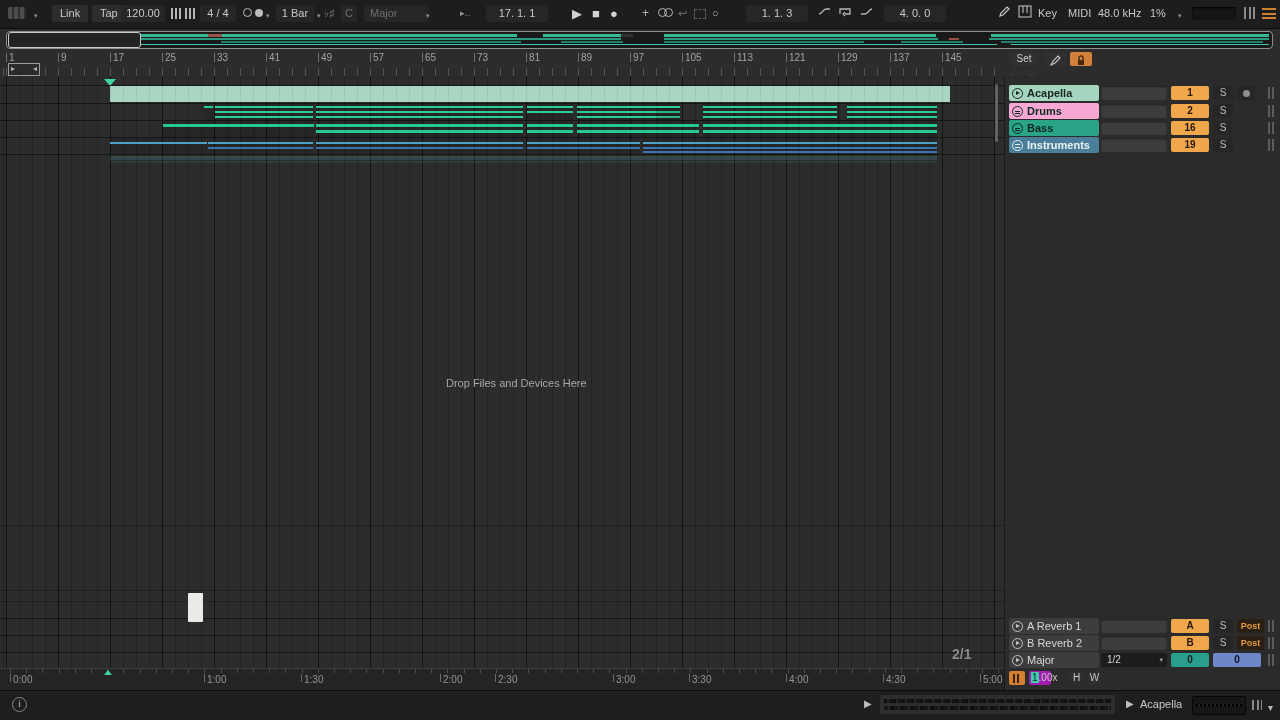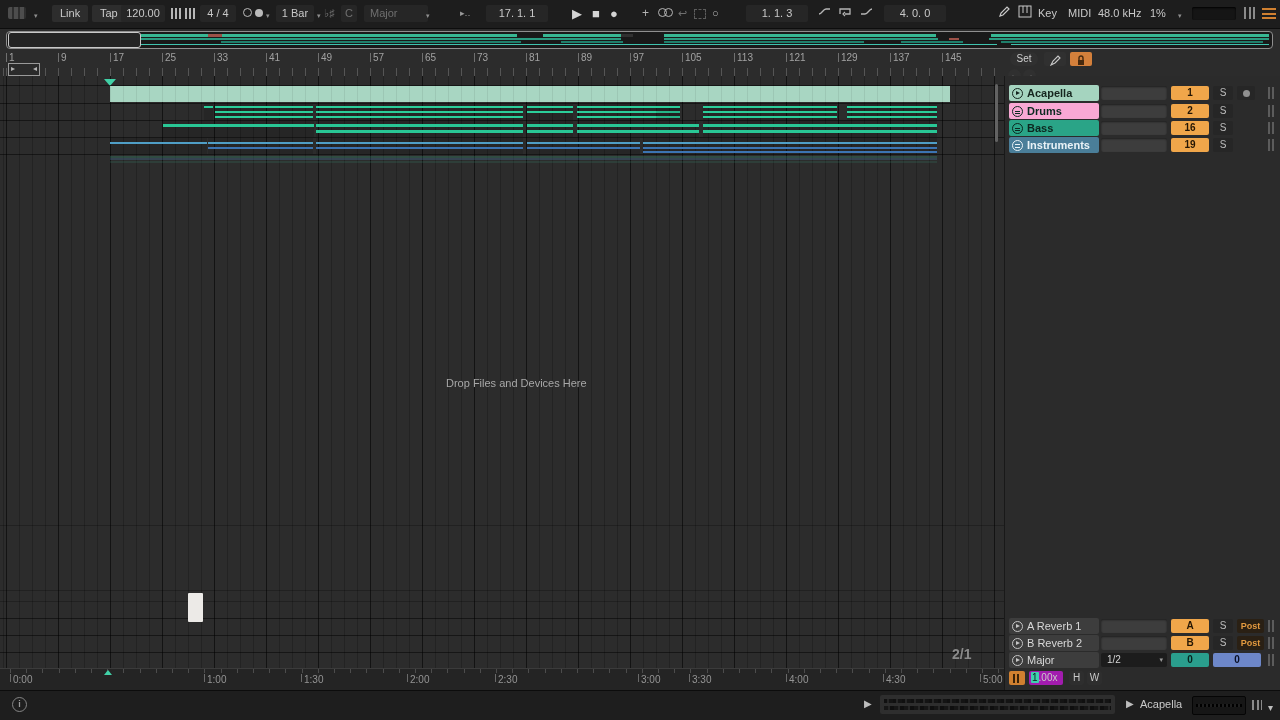--- a/index.html
+++ b/index.html
@@ -82,21 +82,21 @@
   .route-box{position:absolute;left:96px;top:1px;width:66px;height:14px;background:#1c1c1c;border-radius:2px;
              color:#d5d5d5;font-size:10px;line-height:14px;padding-left:6px;box-sizing:border-box;}
   .route-caret{position:absolute;right:4px;top:0;font-size:7px;color:#999;}
   .lvl-btn{position:absolute;top:1px;height:14px;border-radius:2px;font-size:10px;font-weight:bold;
            text-align:center;line-height:14px;}
   
   #zoom-row{position:absolute;left:0;top:595px;width:276px;height:16px;}
   #mixer-btn{position:absolute;left:4px;top:0;width:16px;height:14px;background:#d08030;border-radius:2px;
       display:flex;align-items:center;justify-content:center;}
   #mixer-glyph{width:8px;height:9px;background:repeating-linear-gradient(90deg,#3a2208 0 2px,transparent 2px 4px);}
-  #zoom-field{position:absolute;left:24px;top:0;width:34px;height:14px;background:#a21caf;border-radius:2px;
+  #zoom-field{position:absolute;left:24px;top:0;width:22px;height:14px;background:#a21caf;border-radius:2px;
       font-size:10px;line-height:14px;padding-left:2px;box-sizing:border-box;}
   #zoom-digit{background:#3fd0b0;color:#062019;padding:0 1px;border-radius:1px;}
   #zoom-rest{color:#c9c9c9;}
   .hw-btn{position:absolute;top:0;width:15px;height:14px;background:#2e2e2e;border-radius:2px;color:#c9c9c9;
           font-size:10px;text-align:center;line-height:14px;}
   
   #time-ruler{position:absolute;left:0;top:668px;width:1004px;height:22px;background:#242424;border-top:1px solid #3b3b3b;}
   #time-ticks{position:absolute;left:0;top:0;width:1004px;height:4px;
       background:repeating-linear-gradient(90deg,#4c4c4c 0 1px,transparent 1px 16.2px);background-position-x:10px;}
   .time-label{position:absolute;top:5px;font-size:10px;color:#949494;display:flex;}
@@ -475,23 +475,23 @@
     </div>
   </div>
 
   <div id="time-ruler">
     <div id="time-ticks"></div>
     <div id="time-labels">
         <div class="time-label" style="left: 10px;">0:00</div>
         <div class="time-label" style="left: 107px; margin-top: 20px;">0:30</div>
         <div class="time-label" style="left: 204px;">1:00</div>
         <div class="time-label" style="left: 301px;">1:30</div>
-        <div class="time-label" style="left: 383px; padding-left: 24px;">2:00</div>
+        <div class="time-label" style="left: 416px; padding-left: 24px;">2:00</div>
         <div class="time-label" style="left: 495px;">2:30</div>
-        <div class="time-label" style="left: 596px; padding-left: 42px;">3:00</div>
+        <div class="time-label" style="left: 571px; padding-left: 42px;">3:00</div>
         <div class="time-label" style="left: 689px;">3:30</div>
         <div class="time-label" style="left: 786px;">4:00</div>
         <div class="time-label" style="left: 883px;">4:30</div>
         <div class="time-label" style="left: 980px;">5:00</div>
       </div>
     <div id="time-marker"></div>
   </div>
 
   <div id="status-bar">
     <div id="info-icon">i</div>

